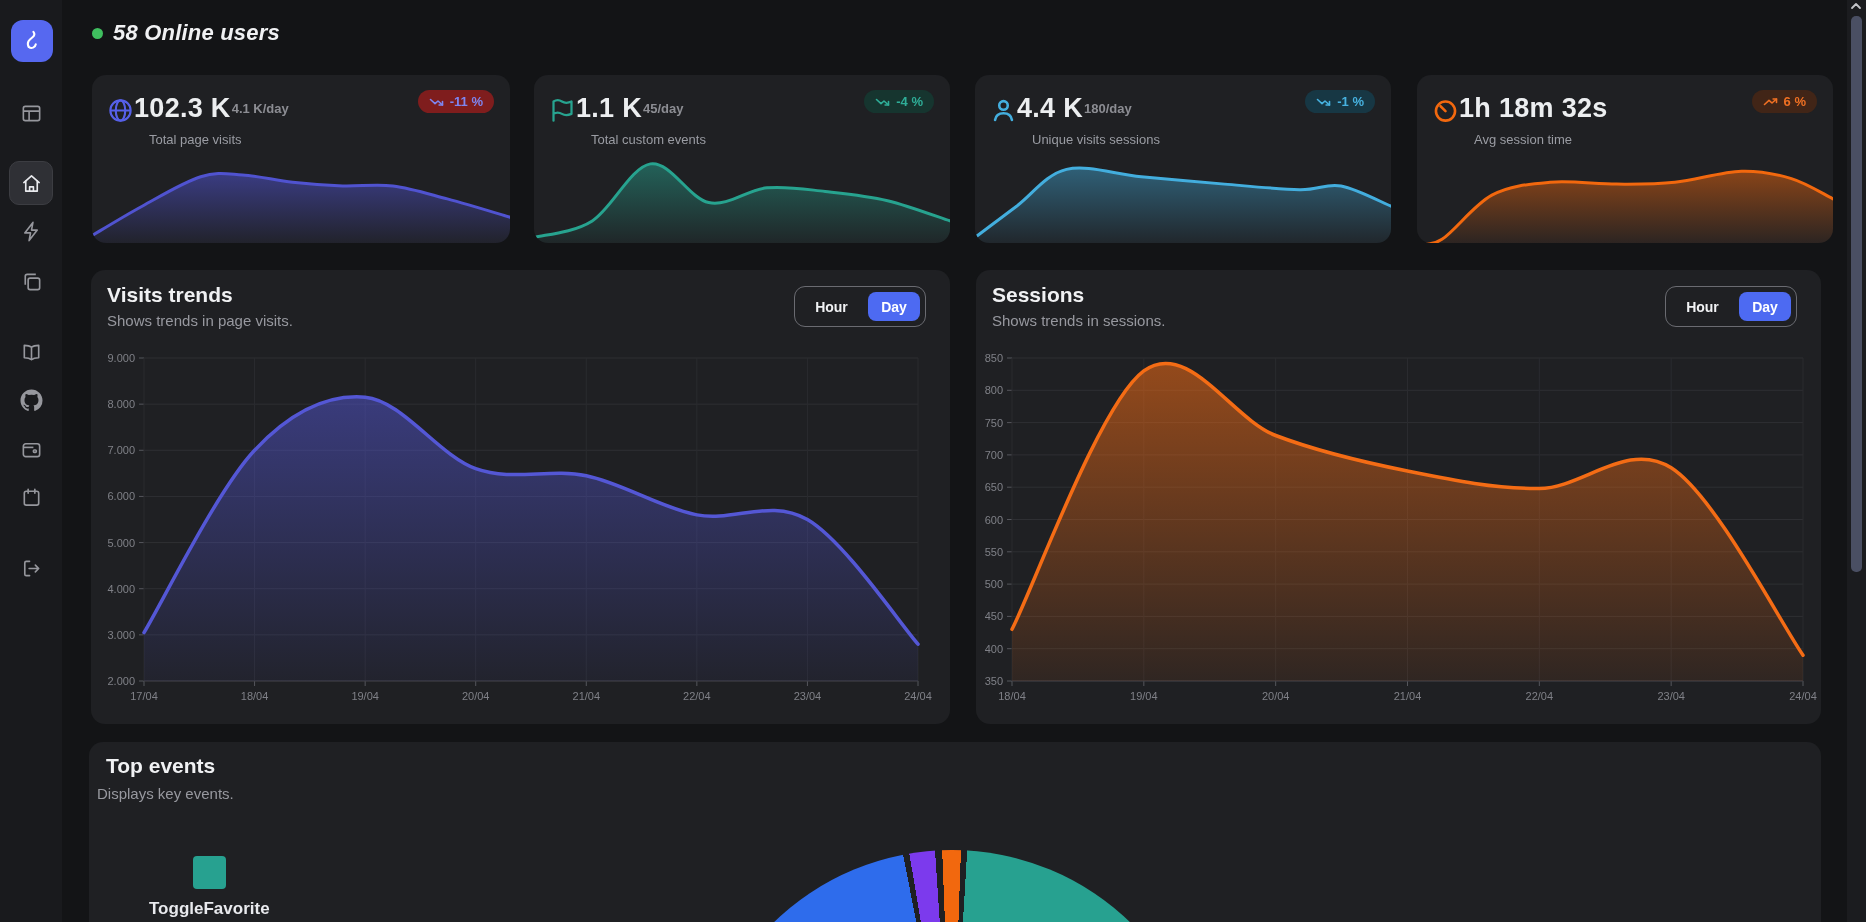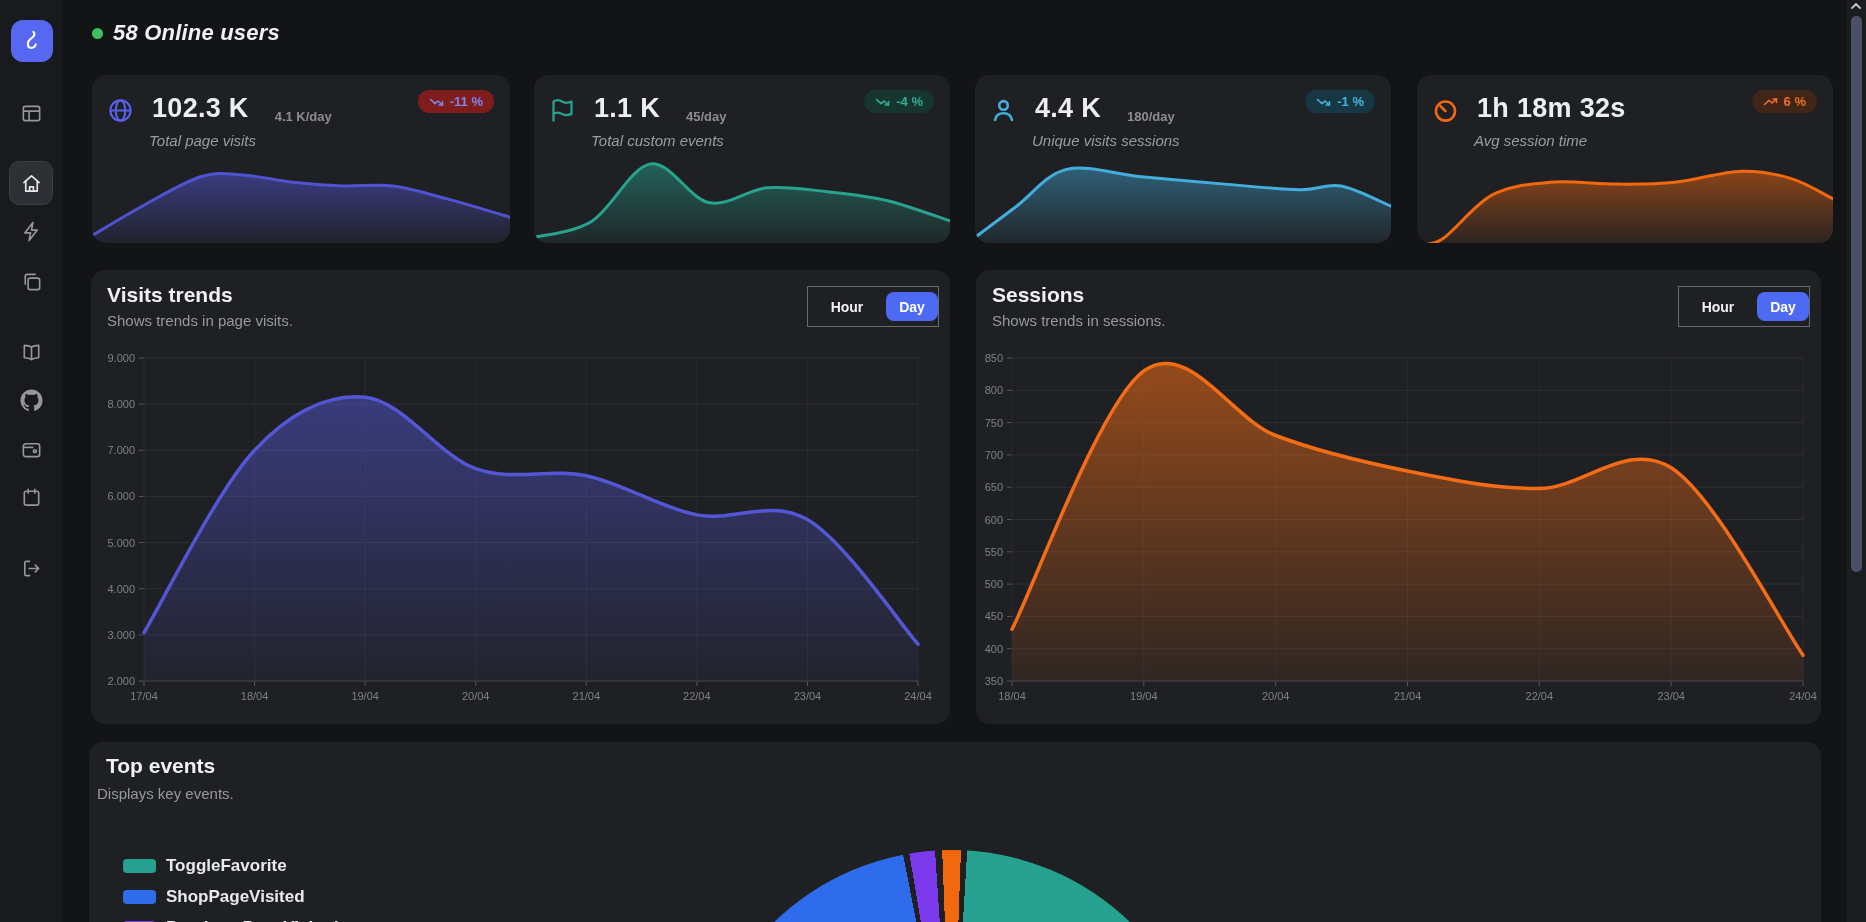--- a/index.html
+++ b/index.html
@@ -13,42 +13,42 @@
     background:none;border:none;padding:0;color:#96979d;cursor:pointer;}
   .sicon.active{background:#2f3035;border:1px solid #3c3d42;border-radius:10px;color:#e9eaee;}
   
   .page-head{position:absolute;left:92px;top:20px;display:flex;align-items:center;gap:10px;font-style:italic;}
   .dot{width:11px;height:11px;border-radius:50%;}
   .page-title{font-size:22px;font-weight:bold;color:#f0f1f3;letter-spacing:.2px;}
   
   .stat-card{position:absolute;top:75px;height:168px;background:#1f2023;border-radius:14px;overflow:hidden;}
   #sc1{left:92px;width:418px}#sc2{left:534px;width:416px}#sc3{left:975px;width:416px}#sc4{left:1417px;width:416px}
   .stat-icon{position:absolute;left:15px;top:22px;width:27px;height:27px;}
-  .stat-value-row{position:absolute;left:60px;top:18px;display:flex;align-items:flex-end;gap:26px;white-space:nowrap;}
+  .stat-value-row{position:absolute;left:42px;top:18px;display:flex;align-items:center;gap:1px;white-space:nowrap;}
   .stat-value{font-size:27px;font-weight:bold;color:#eceef0;letter-spacing:.3px;}
   .stat-rate{font-size:13px;color:#8c8d93;font-weight:bold;}
-  .stat-label{position:absolute;left:57px;top:57px;font-size:15px;color:#9a9ca3;font-style:italic;}
+  .stat-label{position:absolute;left:57px;top:57px;font-size:13px;color:#9a9ca3;}
   .badge{position:absolute;right:16px;top:15px;display:flex;align-items:center;gap:6px;
     padding:4px 11px;border-radius:13px;font-size:13px;font-weight:600;}
   .spark{position:absolute;left:0;right:0;bottom:0;width:100%;height:92px;display:block;}
   
   .chart-card{position:absolute;top:270px;height:454px;background:#1f2023;border-radius:14px;overflow:hidden;}
   #cc1{left:91px;width:859px}#cc2{left:976px;width:845px}
   .cc-title{position:absolute;left:16px;top:13px;font-size:21px;font-weight:bold;color:#f0f1f3;}
   .cc-sub{position:absolute;left:16px;top:42px;font-size:15px;color:#97989f;}
-  .toggle{position:absolute;right:11px;top:16px;width:132px;height:41px;border:1.5px solid #6a6b71;border-radius:0;
+  .toggle{position:absolute;right:24px;top:16px;width:132px;height:41px;border:1.5px solid #6a6b71;border-radius:11px;
     display:flex;align-items:center;}
   .toggle-opt{background:none;border:none;color:#f0f1f3;font-weight:bold;font-size:14px;cursor:pointer;
     font-family:inherit;flex:1;text-align:center;padding:0;}
-  .toggle-opt.active{color:#fff;border-radius:8px;height:29px;flex:0 0 52px;}
+  .toggle-opt.active{color:#fff;border-radius:8px;height:29px;margin-right:5px;flex:0 0 52px;}
   .areachart{position:absolute;left:0;top:84px;display:block;}
   
   .top-card{position:absolute;left:89px;top:742px;width:1732px;height:300px;background:#1f2023;border-radius:14px;overflow:hidden;}
   .legend{position:absolute;left:34px;top:114px;display:flex;flex-direction:column;gap:11px;}
-  .legend-item{display:flex;align-items:center;gap:10px;cursor:pointer;}
+  .legend-item{display:flex;align-items:center;gap:10px;cursor:pointer;flex-direction:column;}
   .swatch{width:33px;height:14px;border-radius:4px;flex:0 0 33px;}
   .legend-label{font-size:17px;font-weight:600;color:#e9eaee;}
   .pie{position:absolute;left:607px;top:108px;width:512px;height:512px;border-radius:50%;background:#1f2023;}
   
   .scrollbar{position:absolute;right:0;top:0;width:19px;height:922px;background:#1b1c1f;}
   .sb-arrow{position:absolute;left:3px;top:2px;color:#c4c5ca;font-size:11px;}
   .sb-thumb{position:absolute;left:4px;top:16px;width:11px;height:556px;border-radius:5px;cursor:pointer;}
   svg{display:block}
 </style>
 </head>

